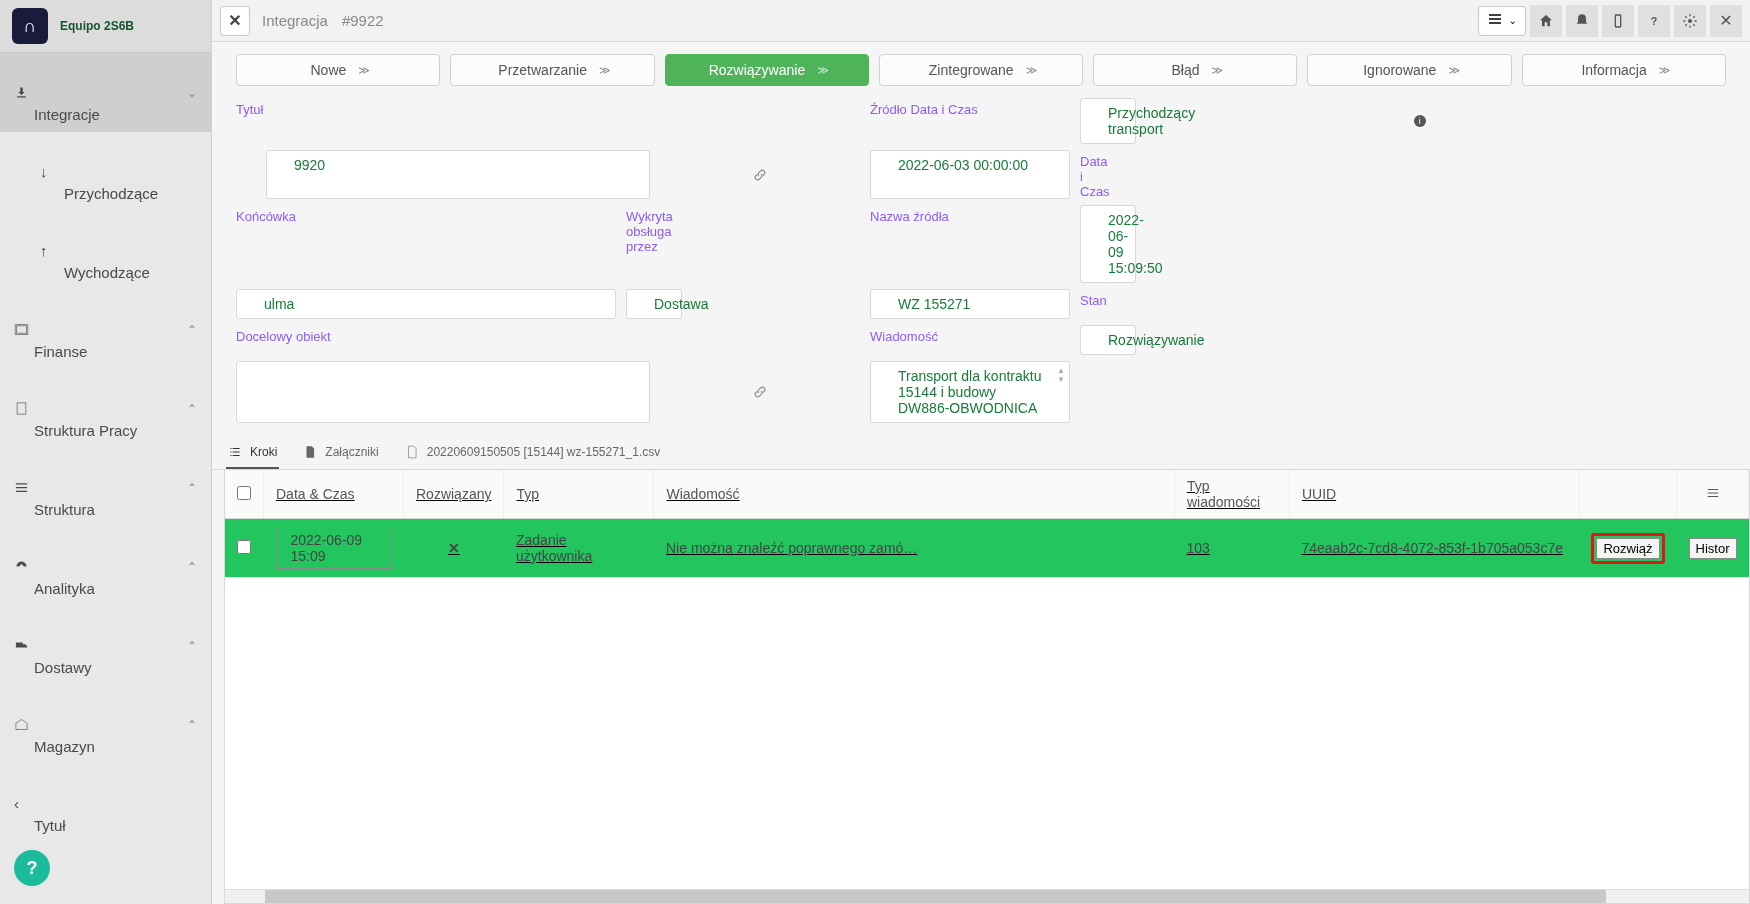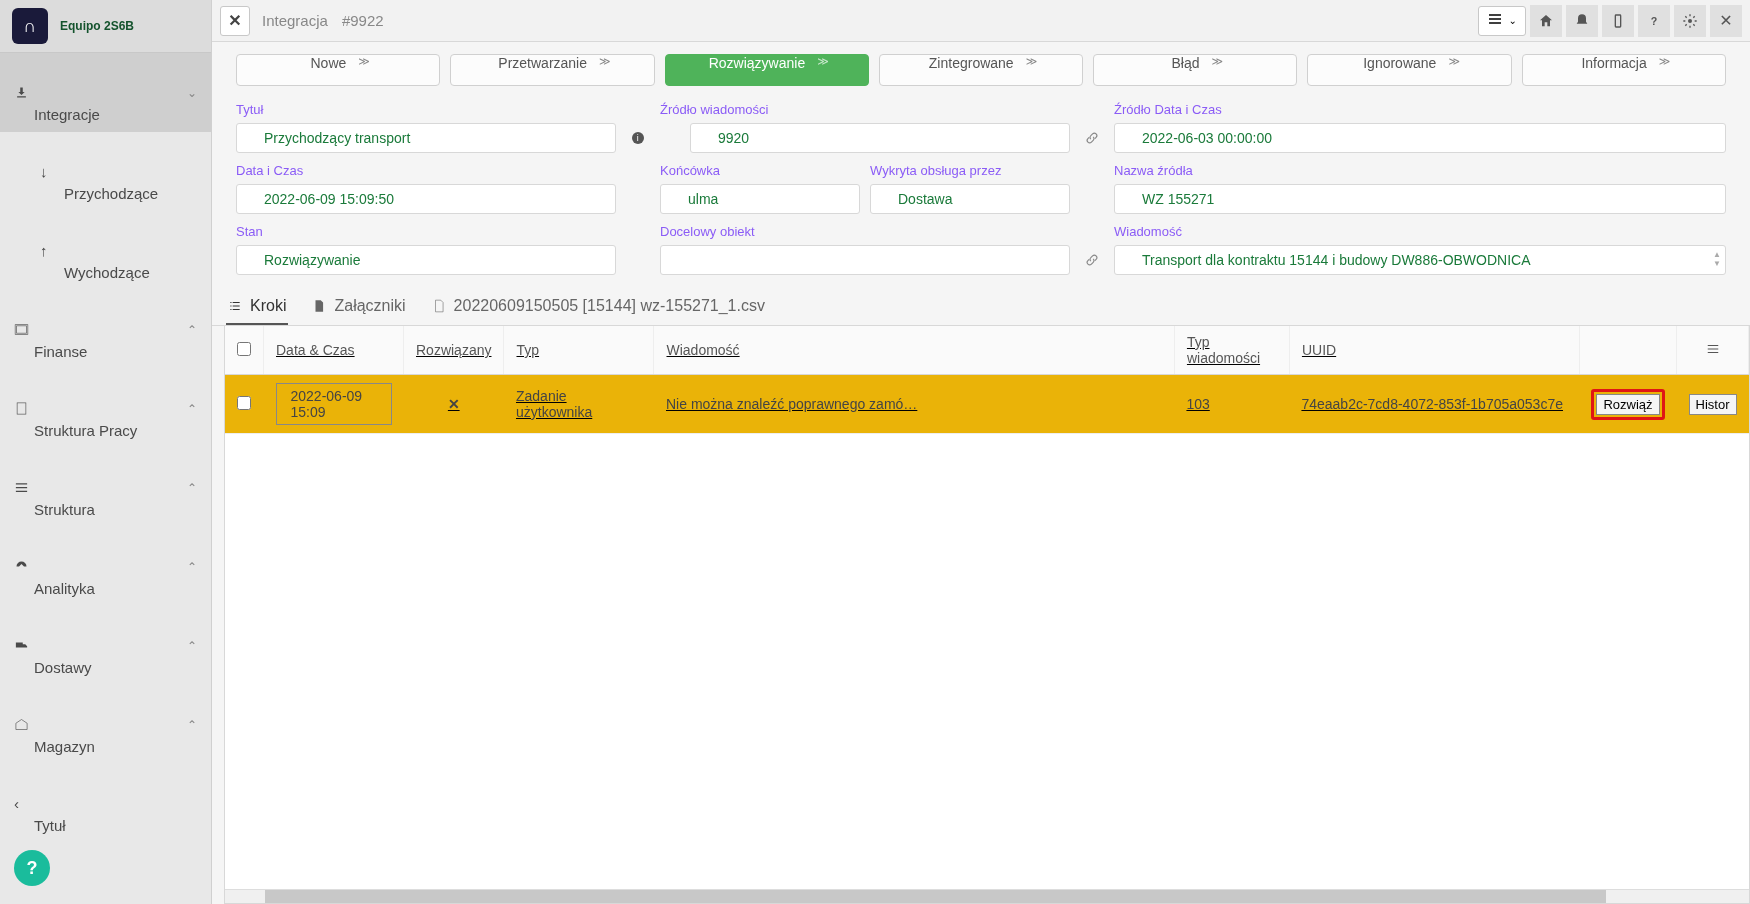--- a/index.html
+++ b/index.html
@@ -28,44 +28,44 @@
 .header { height: 42px; background: #f2f2f2; border-bottom: 1px solid #d8d8d8; display:flex; align-items:center; padding: 0 8px; }
 .close-tab { width: 30px; height: 30px; border: 1px solid #c8c8c8; border-radius:3px; background:#fff; display:flex; align-items:center; justify-content:center; cursor:pointer; font-size:16px; font-weight:700; color:#444;}
 .bc { margin-left: 12px; color: #888; font-size: 15px; display:flex; gap:14px; }
 .header-right { margin-left:auto; display:flex; gap:4px; align-items:center; }
 .menu-dd { display:flex; align-items:center; gap:6px; border:1px solid #c8c8c8; border-radius:3px; padding:4px 8px; background:#fff; cursor:pointer; }
 .icon-btn { width:32px; height:32px; background:#e0e0e0; display:flex; align-items:center; justify-content:center; color:#555; cursor:pointer; }
 .icon-btn svg { width:16px; height:16px; }
 
 
 .status-row { display:flex; gap:10px; padding: 12px 24px; flex-wrap:wrap; }
-.status-pill { flex:1; min-width:140px; height:32px; border:1px solid #d0d0d0; border-radius:4px; background:#fcfcfc; display:flex; align-items:flex-start; justify-content:center; gap:12px; color:#555; font-size:14px; cursor:pointer; }
+.status-pill { flex:1; min-width:140px; height:32px; border:1px solid #d0d0d0; border-radius:4px; background:#fcfcfc; display:flex; align-items:center; justify-content:center; gap:12px; color:#555; font-size:14px; cursor:pointer; }
 .status-pill.active { background:#4fb35a; color:#fff; border-color:#4fb35a; }
 .chev2 { font-size:11px; letter-spacing:-4px; opacity:.7; }
 
 
 .form-area { padding: 0 24px 8px; display:grid; grid-template-columns: 380px 24px 200px 200px 24px 1fr; column-gap: 10px; row-gap: 6px; }
 .lbl { font-size:13px; color:#8b5cf6; grid-column: span 1; padding-top:4px;}
 .val-box { background:#fff; border:1px solid #d8d8d8; border-radius:3px; padding:6px 27px; font-size:14px; color:#1a7a3a; min-height:30px; }
 .spacer-icon { display:flex; align-items:center; justify-content:center; color:#666; }
 .msg-box { position:relative; }
 .msg-scroll { position:absolute; right:4px; top:4px; display:flex; flex-direction:column; gap:2px; font-size:8px; color:#aaa;}
 
 
 .tabs-row { display:flex; align-items:center; gap:22px; padding: 8px 14px 0; border-bottom:1px solid #d8d8d8; }
-.tab { display:flex; align-items:center; gap:8px; padding:6px 2px 8px; color:#666; font-size:16px; cursor:pointer; border-bottom:2px solid transparent;}
+.tab { display:flex; align-items:flex-end; gap:8px; padding:6px 2px 8px; color:#666; font-size:12px; cursor:pointer; border-bottom:2px solid transparent;}
 .tab.active { color:#333; border-bottom-color:#555; }
 .tab-icon { display:inline-flex; }
 
 
 .table-wrap { flex:1; background:#fff; margin: 0 0 0 0; border:1px solid #d8d8d8; border-top:none; overflow:hidden; display:flex; flex-direction:column; margin-left: 12px; margin-right:0;text-decoration:underline;}
 table { border-collapse:collapse; width:100%; font-size:14px; }
 th { text-align:left; font-weight:400; color:#555; padding:8px 12px; border-bottom:1px solid #d8d8d8; border-right:1px solid #eee; background:#fafafa; }
 td { padding:8px 12px; border-bottom:1px solid #eee; color:#444; }
-tr.row-pink td { background:#eab308; }
+tr.row-pink td { background:#22c55e; }
 .cell-date { border:1px solid #888; padding:4px 14px; display:inline-block; }
 .btn-sm { border:1px solid #888; background:#f5f5f5; padding:2px 6px; font-size:13px; cursor:pointer; }
 .hl-red { border:3px solid #e01515; border-radius:3px; padding:2px; display:inline-block; }
 .th-menu { width:30px; text-align:center; }
 .chk { width:14px; height:14px; }
 .scroll-x { height:14px; background:#f0f0f0; border-top:1px solid #ddd; margin-top:auto; }
 .scroll-x-thumb { height:100%; background:#c8c8c8; margin-left:40px; width:88%; }
 
 svg { fill: currentColor; }
 </style>
@@ -234,21 +234,20 @@
       <div class="status-pill">
           <span>Informacja</span>
           <span class="chev2">≫</span>
         </div>
     </div>
 
     <div class="form-area">
 
       <div class="lbl">Tytuł</div>
       <div></div>
-      <div class="lbl" style="grid-column: span 2;">Źródło wiadomości</div>
       <div></div>
       <div class="lbl">Źródło Data i Czas</div>
 
       <div class="val-box">Przychodzący transport</div>
       <div class="spacer-icon">
           <svg viewBox="0 0 24 24" width="16" height="16">
             <circle cx="12" cy="12" r="9" fill="#555"></circle>
             <text x="10" y="17" fill="#fff" font-size="13">i</text>
           </svg>
         </div>

